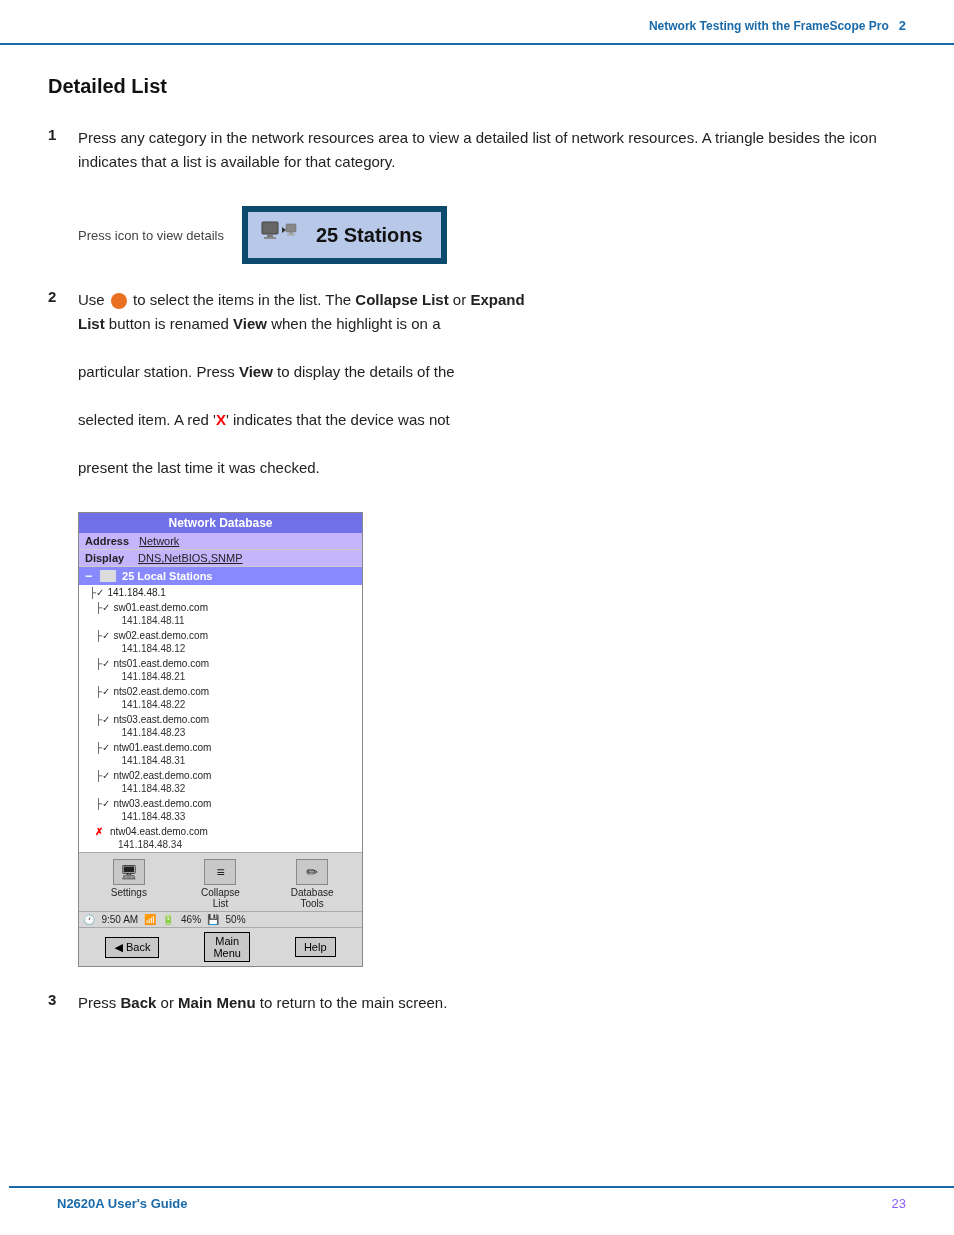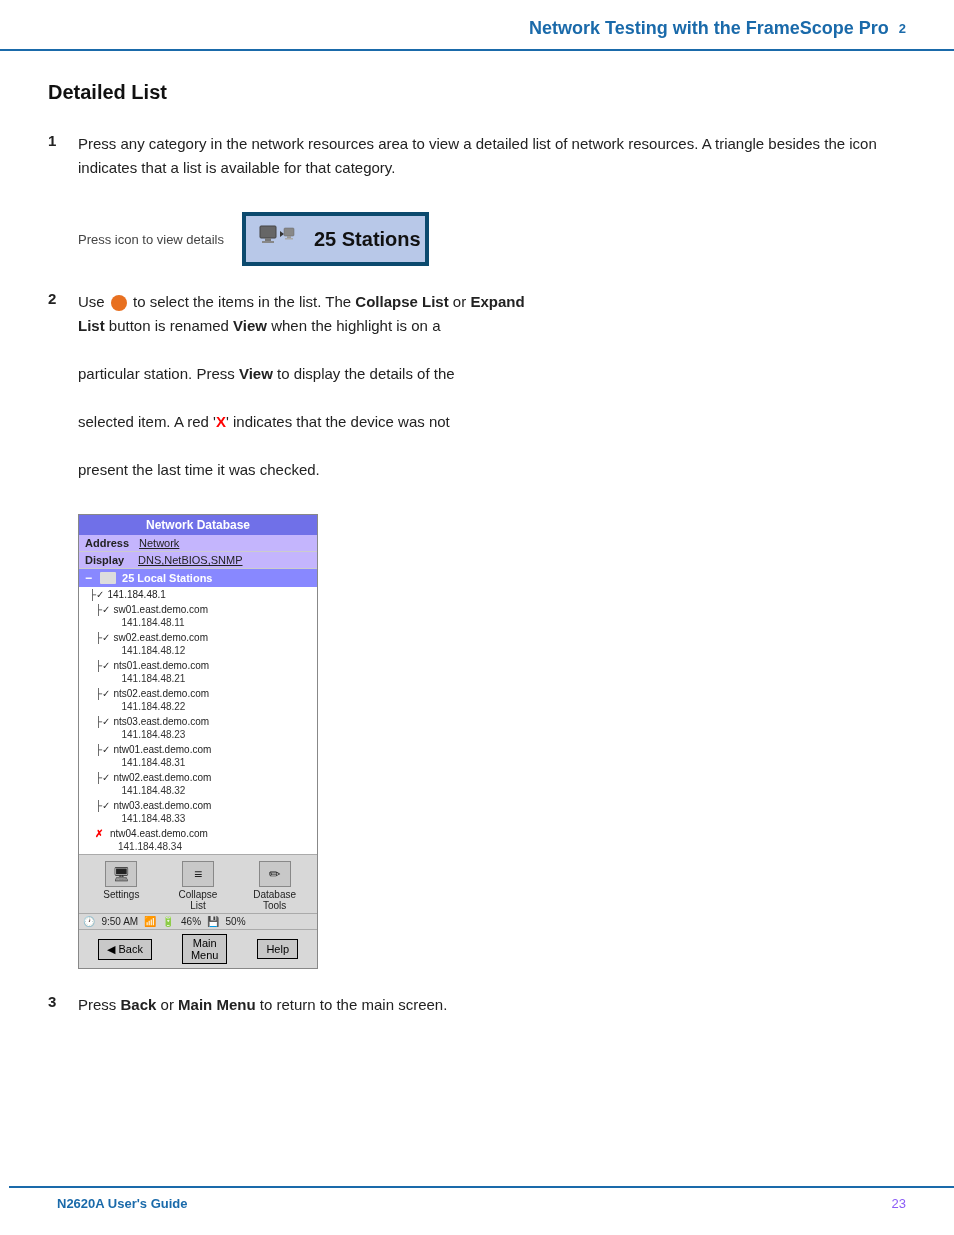--- a/index.html
+++ b/index.html
@@ -15,21 +15,21 @@
 
     
     .page-header {
       display: flex;
       justify-content: flex-end;
       align-items: center;
       padding: 18px 48px 10px 48px;
       border-bottom: 2px solid #1a6aaa;
     }
     .header-title {
-      font-size: 18px;
+      font-size: 12px;
       color: #1a6aaa;
     }
     .header-title span {
       font-weight: bold;
     }
     .header-chapter {
       font-size: 13px;
       color: #1a6aaa;
       font-weight: bold;
       margin-left: 10px;
@@ -75,41 +75,41 @@
       margin: 24px 0 24px 30px;
       gap: 0;
     }
     .stations-label-text {
       font-size: 13px;
       color: #444;
       margin-right: 18px;
     }
     .stations-box {
       background: #b8c8e8;
-      border: 4px solid #0c4a6e;
-      display: flex;
-      align-items: center;
-      padding: 8px 4px 8px 12px;
+      border: 6px solid #0c4a6e;
+      display: flex;
+      align-items: center;
+      padding: 8px 18px 8px 12px;
       gap: 14px;
     }
     .stations-icon-group {
       display: flex;
       align-items: center;
       gap: 4px;
     }
     .stations-count {
       font-size: 20px;
       font-weight: bold;
       color: #111;
       margin-left: 4px;
     }
 
     
     .db-screenshot {
-      width: 240px;
+      width: 285px;
       border: 1px solid #888;
       margin: 18px auto 18px 30px;
       background: #f0f0f0;
       font-size: 11px;
     }
     .db-title-bar {
       background: #7070e8;
       color: #fff;
       text-align: center;
       padding: 3px 6px;

